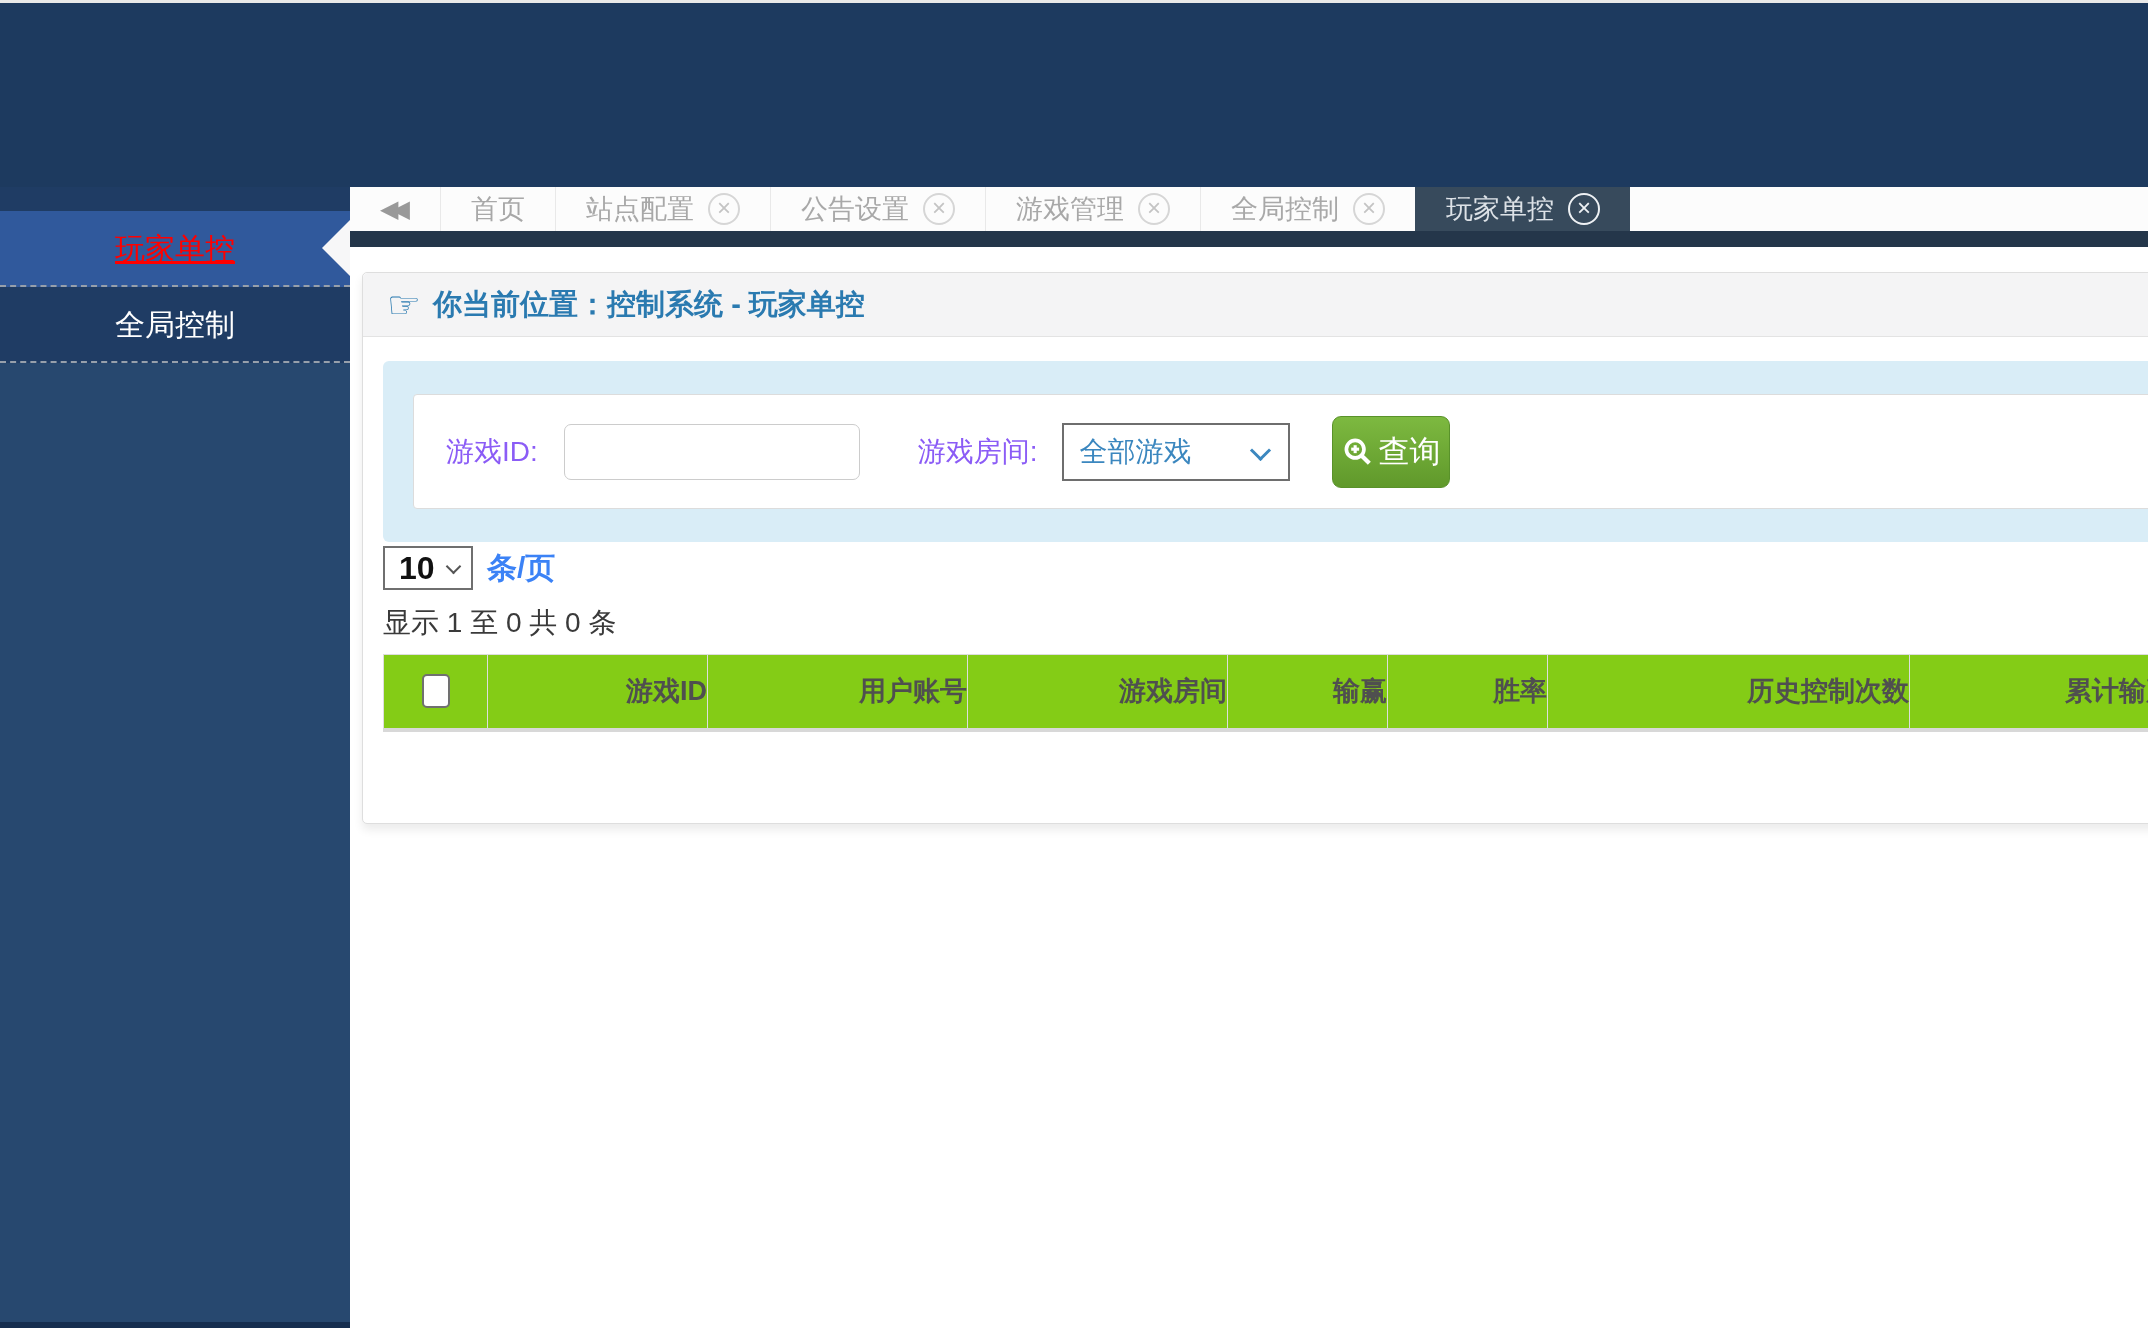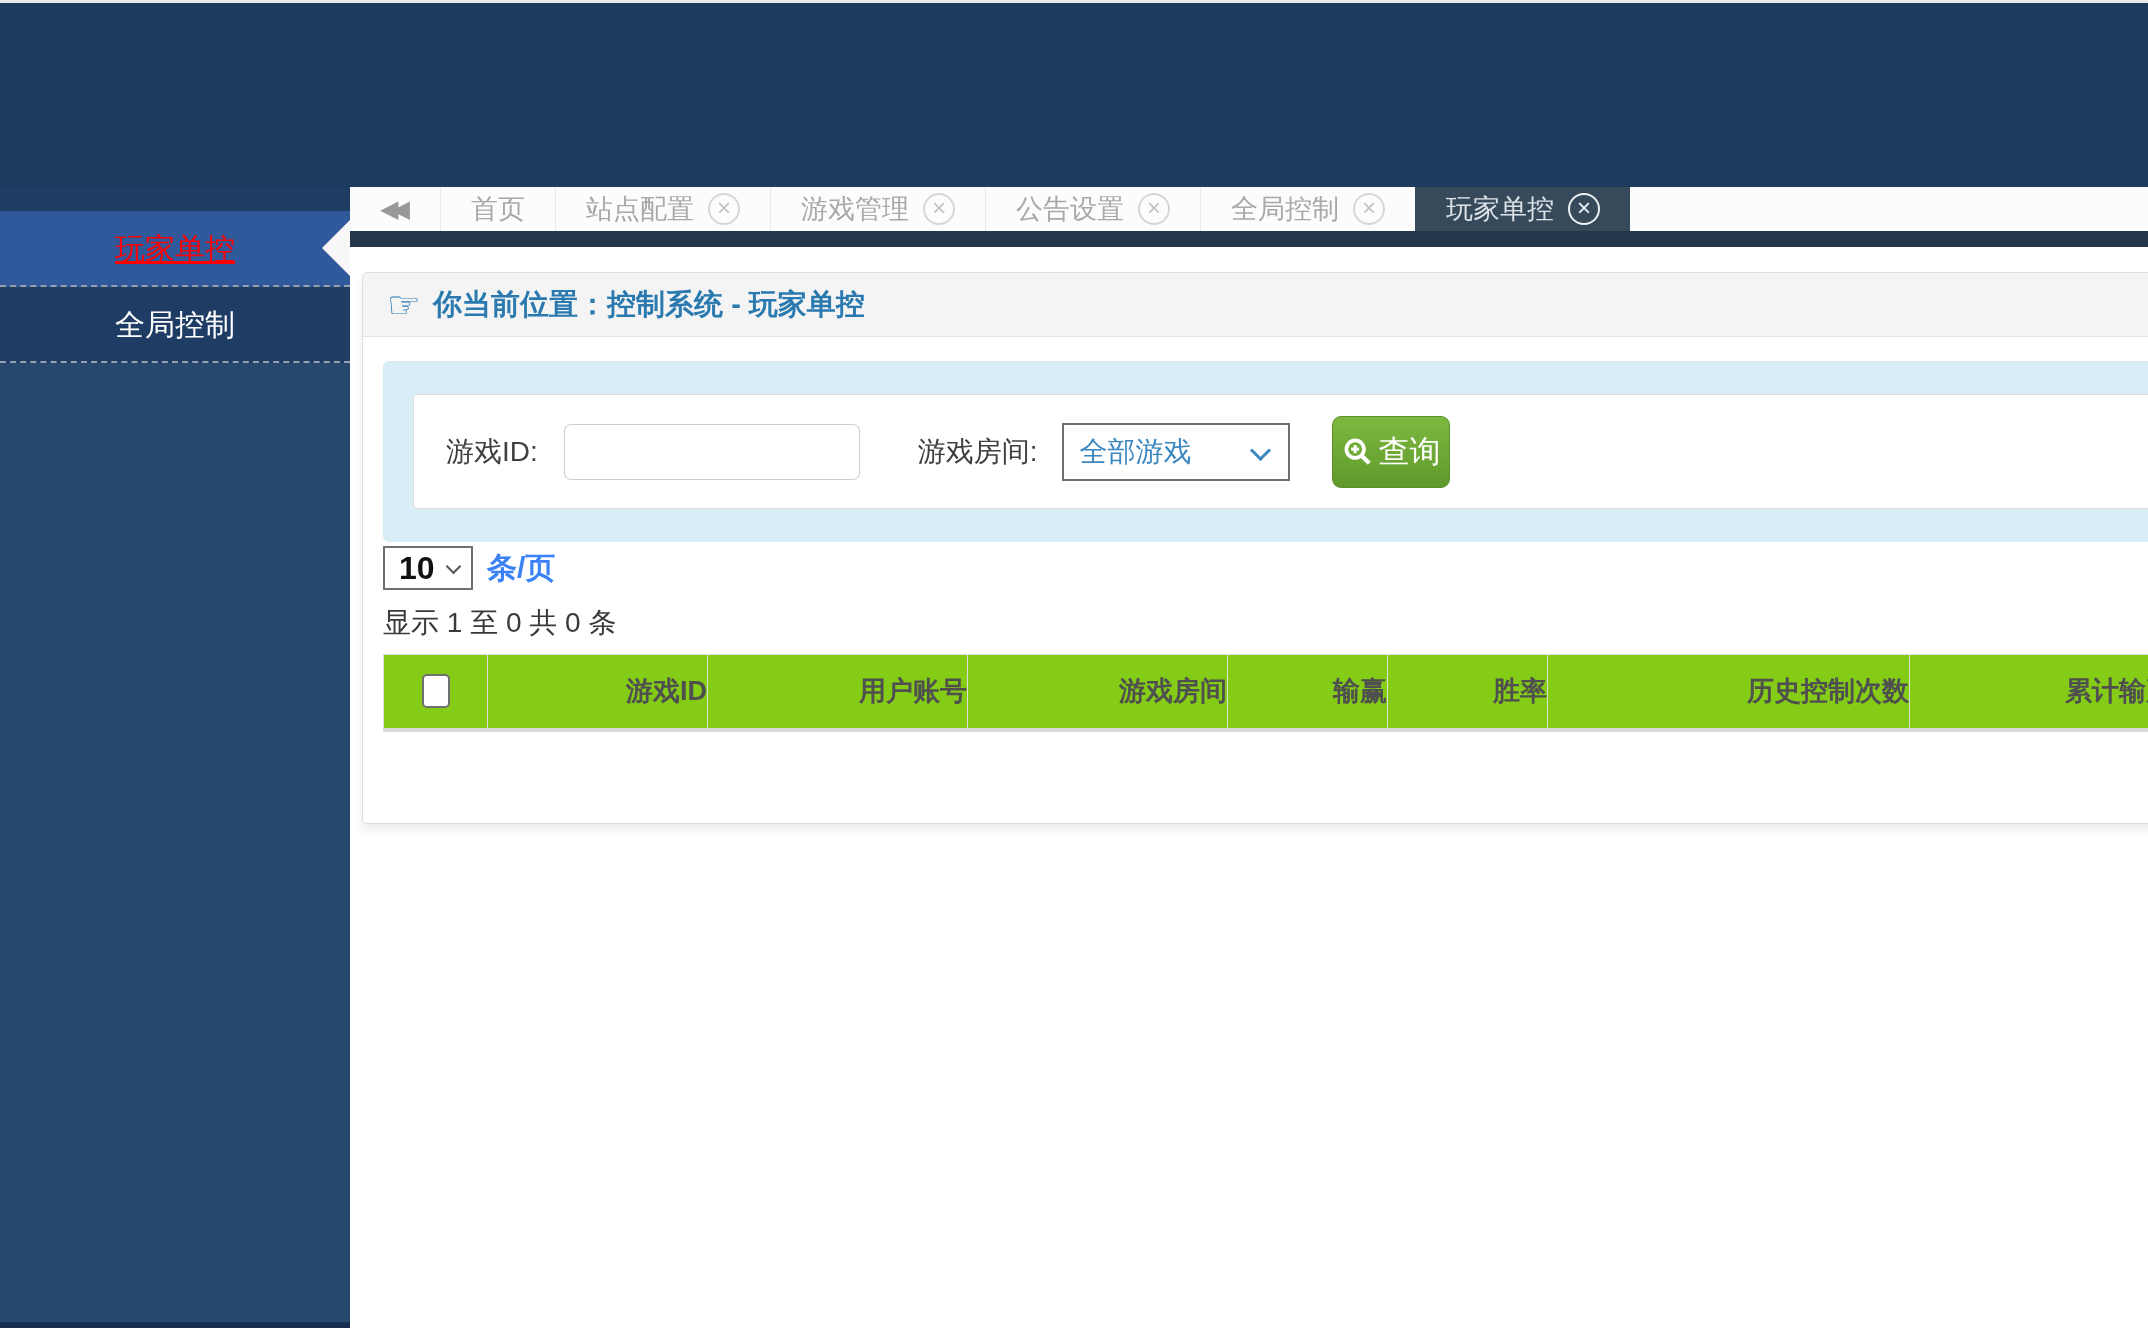--- a/index.html
+++ b/index.html
@@ -48,21 +48,21 @@
            border-radius:5px 5px 0 0; display:flex; align-items:center; padding-left:24px;
            color:#2a7ab0; font-size:29px; font-weight:bold; }
   .hand-icon { font-weight:normal; font-size:38px; margin-right:12px; color:#2a7ab0; }
   .hand-icon::before { content:"☞"; }
   .panel-body { padding:24px 0 0 20px; }
 
   
   .well { background:#d9edf7; border-radius:6px; height:181px; padding:33px 0 0 30px; margin-right:-10px; }
   .search-box { background:#ffffff; border:1px solid #dcdcdc; border-radius:4px; height:115px;
                 margin-right:30px; display:flex; align-items:center; padding-left:32px; }
-  .f-label { color:#404040; font-size:28px;text-align:center; }
+  .f-label { color:#8b5cf6; font-size:28px;text-align:center; }
   .text-input { width:296px; height:56px; border:1px solid #cccccc; border-radius:7px;
                 margin-left:26px; font-size:26px; padding:0 14px; color:#333; outline:none; background:#fff; }
   .room-label { margin-left:58px; }
   .select-box { position:relative; width:228px; height:58px; border:2px solid #6e6e6e; background:#ffffff;
                 margin-left:24px; display:flex; align-items:center; padding-left:16px;
                 color:#3b87bf; font-size:28px; cursor:pointer; }
   .chev-blue { position:absolute; right:20px; top:18px; width:15px; height:15px;
                border-right:3px solid #3b87bf; border-bottom:3px solid #3b87bf; transform:rotate(45deg); }
   .query-btn { margin-left:42px; height:72px; padding:0 8px; border:1px solid #59922a; border-radius:9px;
                background:linear-gradient(#7db940,#60992b); color:#ffffff; font-size:31px;
@@ -111,25 +111,25 @@
   <div class="tabbar">
     <div class="tab-scroll-left"></div>
     <div class="tab">
       <span>首页</span>
     </div>
     <div class="tab">
       <span>站点配置</span>
       <span class="close-icon"></span>
     </div>
     <div class="tab">
+      <span>公告设置</span>
+      <span class="close-icon"></span>
+    </div>
+    <div class="tab">
       <span>游戏管理</span>
-      <span class="close-icon"></span>
-    </div>
-    <div class="tab">
-      <span>公告设置</span>
       <span class="close-icon"></span>
     </div>
     <div class="tab">
       <span>全局控制</span>
       <span class="close-icon"></span>
     </div>
     <div class="tab active">
       <span>玩家单控</span>
       <span class="close-icon"></span>
     </div>

